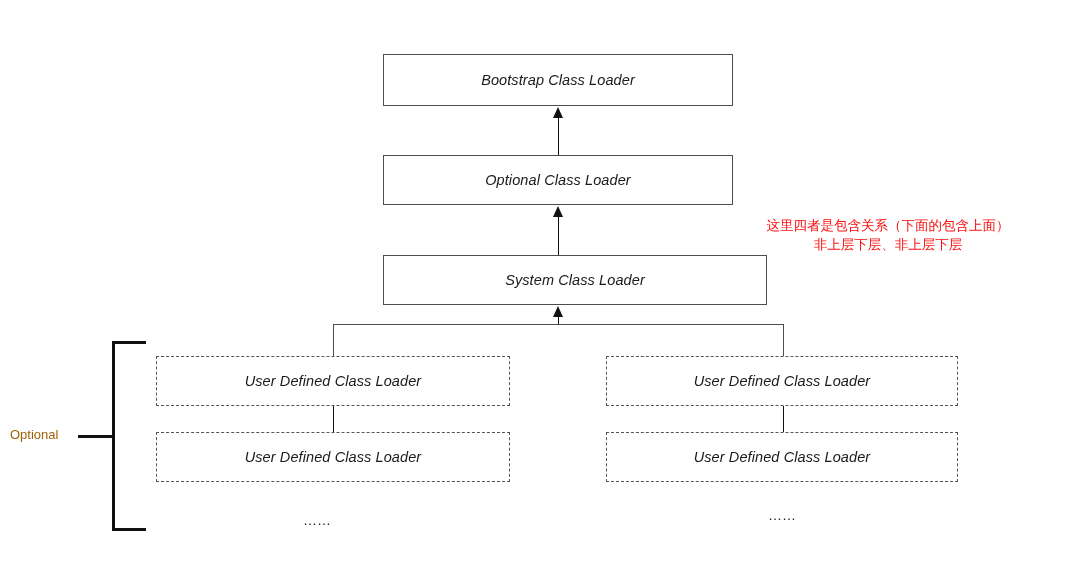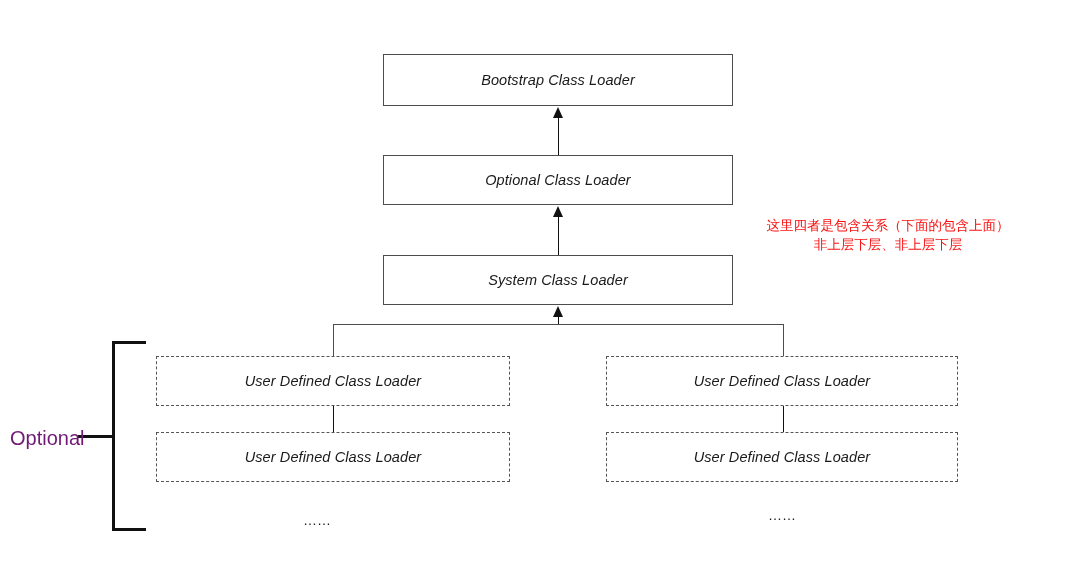--- a/index.html
+++ b/index.html
@@ -79,22 +79,22 @@
   }
   .bracket-stem {
     position: absolute;
     height: 0;
     border-top: 3.2px solid #111111;
   }
 
   
   .plain-text {
     position: absolute;
-    color: #701a75;
-    font-size: 20px;
+    color: #a16207;
+    font-size: 13px;
     white-space: nowrap;
   }
   .dots {
     position: absolute;
     color: #1a1a1a;
     font-size: 14px;
     letter-spacing: 0px;
     white-space: nowrap;
   }
   .note {
@@ -118,21 +118,21 @@
   <div class="vline" style="left:558px; top:117px; height:39px;"></div>
   <div class="arrow-up" style="left:552.5px; top:107px;"></div>
 
   <div class="node solid" style="left:383px; top:155px; width:350px; height:50px;">
     <span>Optional Class Loader</span>
   </div>
 
   <div class="vline" style="left:558px; top:216px; height:40px;"></div>
   <div class="arrow-up" style="left:552.5px; top:206px;"></div>
 
-  <div class="node solid" style="left:383px; top:255px; width:350px; height:50px;">
+  <div class="node solid" style="left:383px; top:255px; width:384px; height:50px;">
     <span>System Class Loader</span>
   </div>
 
   <div class="vline" style="left:558px; top:316px; height:9px;"></div>
   <div class="arrow-up" style="left:552.5px; top:306px;"></div>
 
   <div class="hline" style="left:333px; top:324px; width:450px;"></div>
 
   <div class="vline thin" style="left:333px; top:324px; height:33px;"></div>
   <div class="vline thin" style="left:783px; top:324px; height:33px;"></div>

